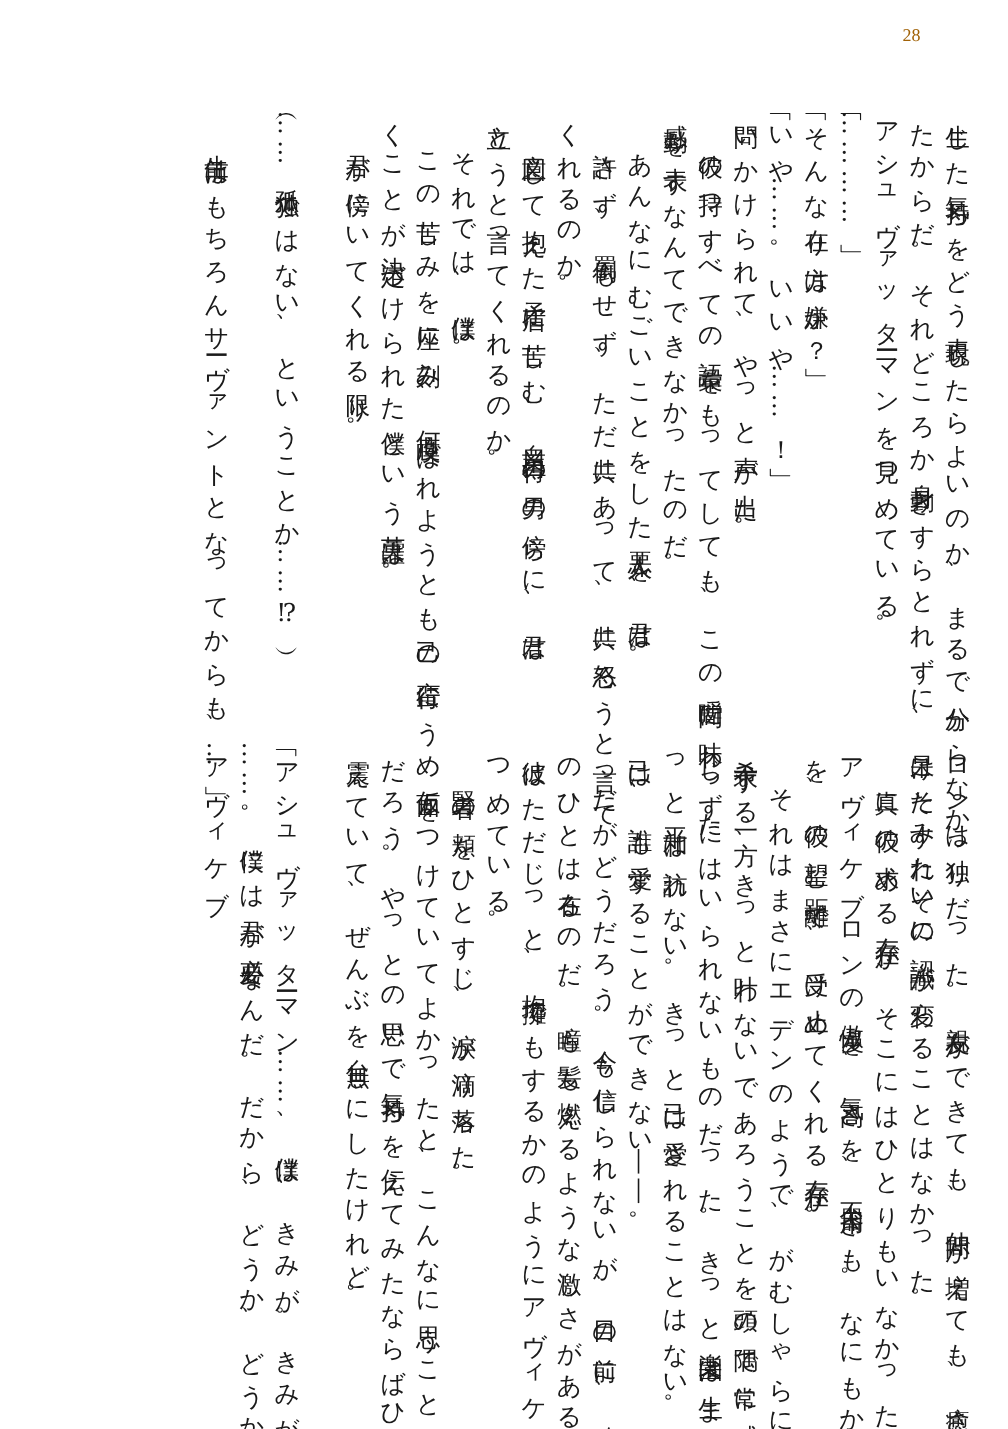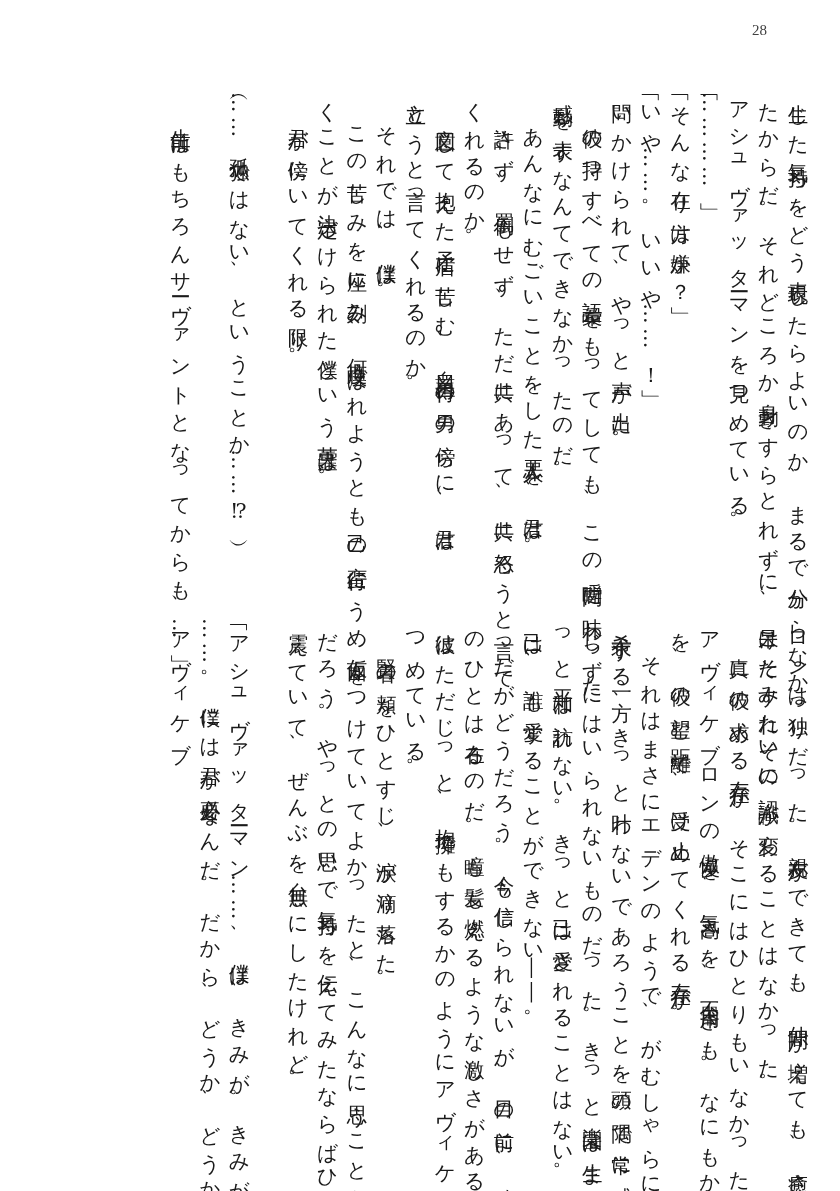--- a/index.html
+++ b/index.html
@@ -14,21 +14,21 @@
       overflow: hidden;
       font-family: "DejaVu Serif", "Liberation Serif", serif;
       color: #1a1a1a;
     }
     .page-number {
       position: absolute;
       top: 22px;
       left: 752px;
       font-size: 15px;
       font-family: "Liberation Serif", "DejaVu Serif", serif;
-      color: #404040;
+      color: #a16207;
     }
     .block {
       position: absolute;
       right: 28px;
       width: 690px;
       height: 500px;
       writing-mode: vertical-rl;
       -webkit-writing-mode: vertical-rl;
       font-size: 20.5px;
       line-height: 29.4px;

